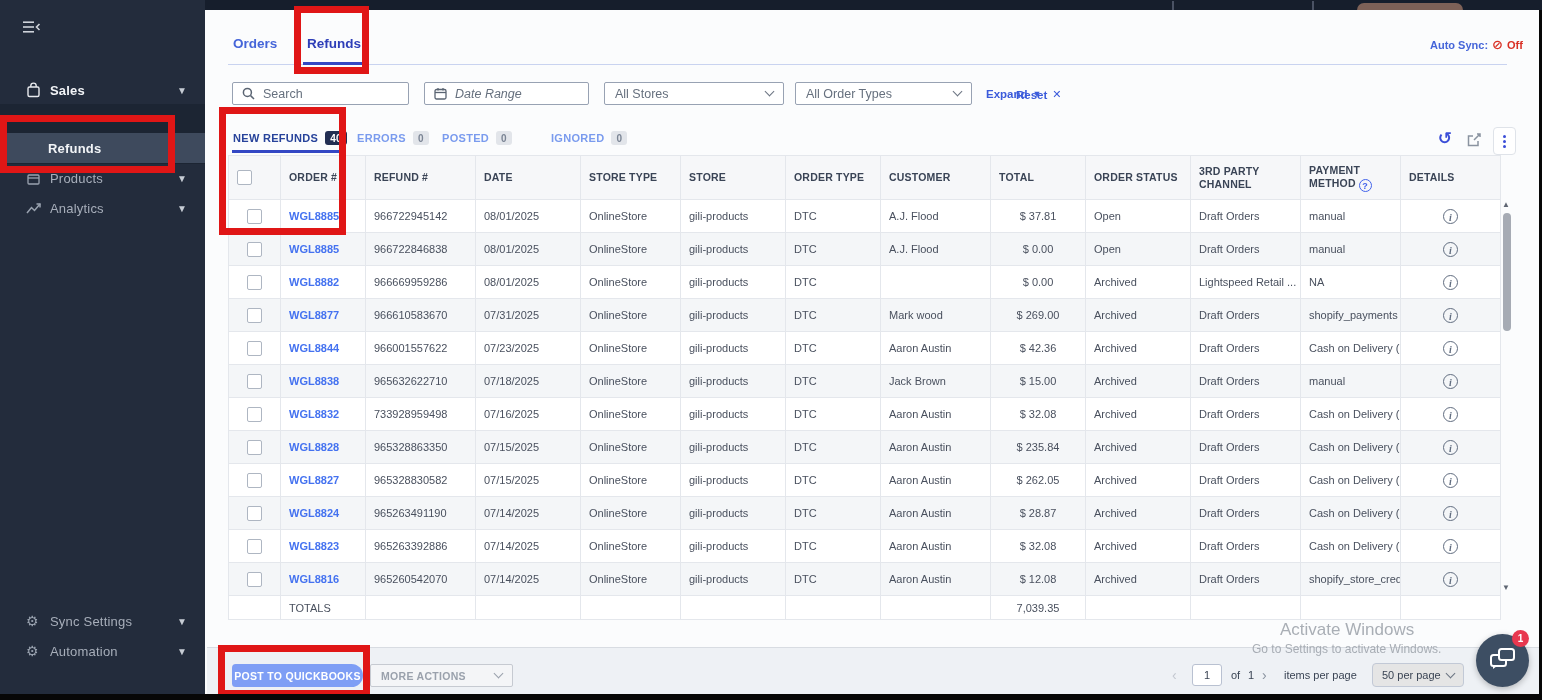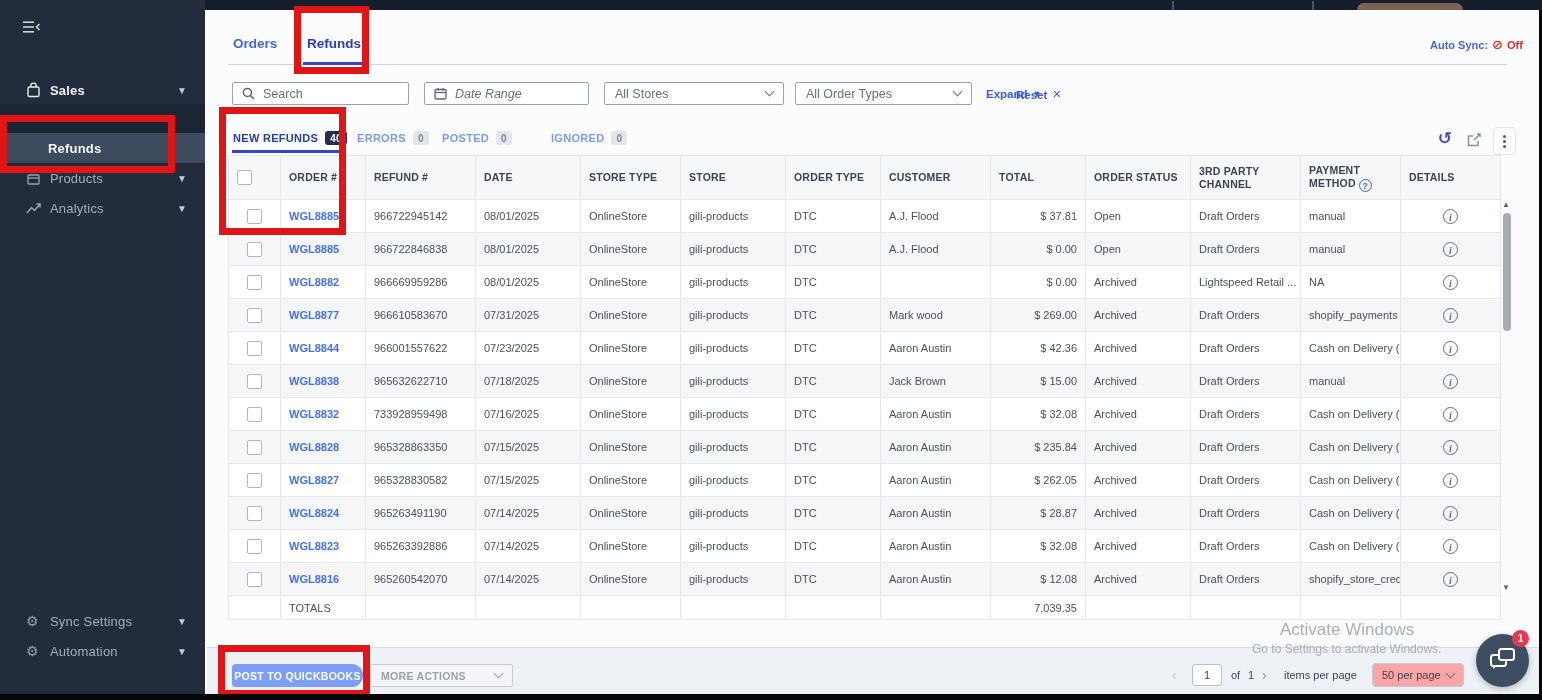--- a/index.html
+++ b/index.html
@@ -79,21 +79,21 @@
 
   
   table.grid{ position:absolute; left:228px; top:155px; width:1272px; border-collapse:collapse;
     table-layout:fixed; background:#fff; font-size:11px; color:#49505e; }
   table.grid th, table.grid td{ border:1px solid #e4e7ec; padding:0 8px; overflow:hidden; white-space:nowrap; }
   table.grid thead th{ background:#f6f7f9; height:44px; font-size:10.5px; letter-spacing:.2px;
     color:#3a4456; text-align:left; white-space:normal; line-height:13px; }
   table.grid tbody td{ height:33px; }
   table.grid tr.alt td{ background:#f4f6f8; }
   .c-center{ text-align:center; }
-  .c-right{ text-align:right; }
+  .c-right{ text-align:center; }
   .cb{ display:inline-block; width:15px; height:15px; border:1.5px solid #aeb6c2; border-radius:2px;
        background:#fff; vertical-align:middle; cursor:pointer; }
   .olink{ color:#4472f0; font-weight:600; cursor:pointer; text-decoration:none; }
   .info{ display:inline-block; width:15px; height:15px; border:1.5px solid #616d80; border-radius:50%;
     color:#616d80; font-size:10px; line-height:15px; text-align:center; font-family:"Liberation Serif",serif;
     font-style:italic; font-weight:bold; cursor:pointer; }
   .help{ display:inline-block; width:13px; height:13px; border:1.2px solid #4263eb; border-radius:50%;
     color:#4263eb; font-size:9px; line-height:12px; text-align:center; font-weight:bold; margin-left:3px;
     vertical-align:-2px; cursor:pointer;}
   tr.totals td{ height:24px; background:#fff; }
@@ -112,21 +112,21 @@
     border-radius:2px; color:#9aa1ac; font-size:10.5px; font-weight:bold; letter-spacing:.3px;
     display:flex; align-items:center; justify-content:space-between; padding:0 10px; cursor:pointer; }
   .pg-prev{ left:1172px; top:667px; color:#c2c7cf; font-size:14px; cursor:pointer;}
   .pg-box{ left:1192px; top:664px; width:30px; height:22px; border:1px solid #b9c1d1; border-radius:3px;
     text-align:center; font-size:11px; color:#3a4454; background:#fff; font-family:inherit; }
   .pg-of{ left:1231px; top:669px; font-size:11px; color:#3a4454; }
   .pg-total{ left:1248px; top:669px; font-size:11px; color:#3a4454; }
   .pg-next{ left:1262px; top:667px; color:#8a93a0; font-size:14px; cursor:pointer;}
   .pg-items{ left:1284px; top:669px; font-size:11px; color:#3a4454; }
   .pg-select{ left:1372px; top:663px; width:92px; height:24px; border:1px solid #c2c9d6; border-radius:4px;
-    background:#fca5a5; display:flex; align-items:center; justify-content:space-between; padding:0 9px;
+    background:#e5e5e5; display:flex; align-items:center; justify-content:space-between; padding:0 9px;
     font-size:11px; color:#3a4454; cursor:pointer; }
 
   
   .wm1{ left:1280px; top:620px; font-size:17px; color:#9ba1a9; opacity:.85; z-index:30;}
   .wm2{ left:1252px; top:642px; font-size:12px; color:#9ba1a9; opacity:.85; z-index:30;}
 
   
   .chat{ left:1476px; top:634px; width:53px; height:53px; border-radius:50%; background:#3d4e63;
     display:flex; align-items:center; justify-content:center; z-index:40; cursor:pointer;
     box-shadow:0 2px 6px rgba(0,0,0,.25); }

